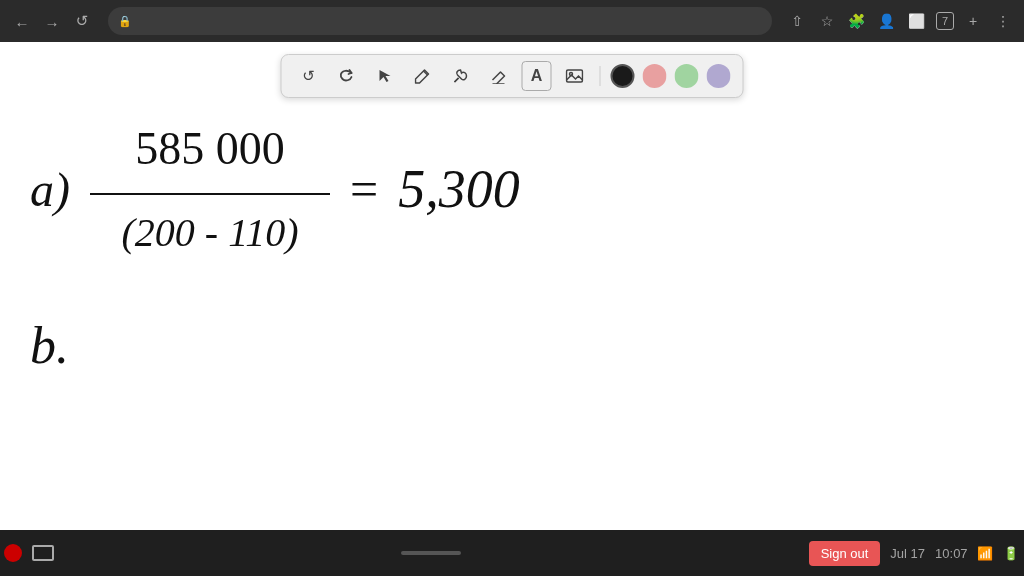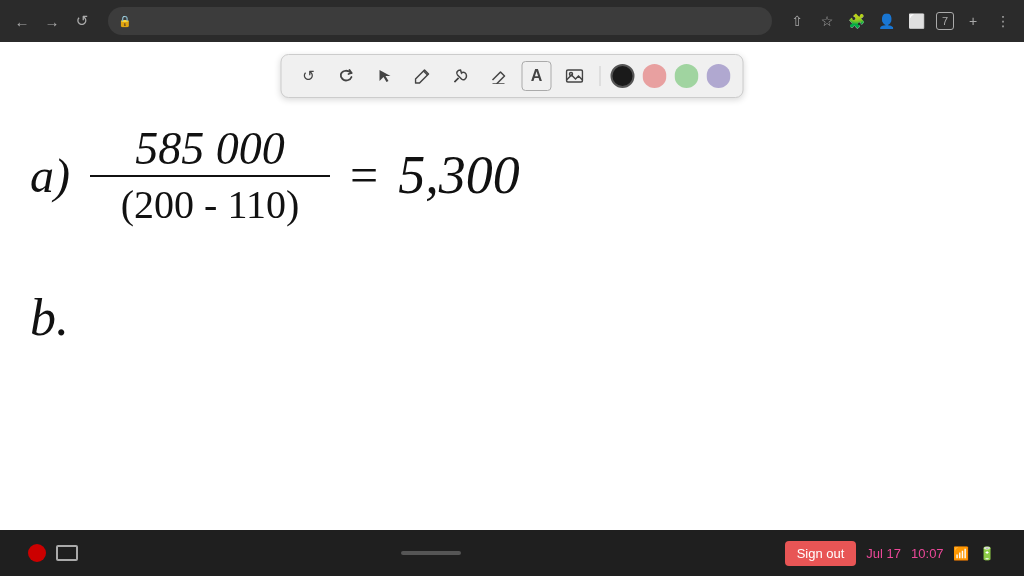--- a/index.html
+++ b/index.html
@@ -150,37 +150,37 @@
     }
 
     .fraction {
       display: flex;
       flex-direction: column;
       align-items: center;
     }
 
     .fraction-numerator {
       font-size: 46px;
-      font-style: italic;
-      font-family: 'Georgia', serif;
-      color: #111;
-      padding-bottom: 0;
+      font-family: 'Georgia', serif;
+      color: #111;
+      padding-bottom: 18px;
     }
 
     .fraction-line {
       width: 100%;
       height: 2px;
       background: #111;
     }
 
     .fraction-denominator {
       font-size: 40px;
-      font-family: 'Georgia', serif;
-      color: #111;
-      padding-top: 4px;
+      font-style: italic;
+      font-family: 'Georgia', serif;
+      color: #111;
+      padding-top: 14px;
     }
 
     .equals-sign {
       font-size: 50px;
       color: #111;
       font-family: 'Georgia', serif;
     }
 
     .result {
       font-size: 54px;
@@ -198,21 +198,21 @@
     }
 
     
     .status-bar {
       width: 100%;
       height: 46px;
       background: #1f1f1f;
       display: flex;
       align-items: center;
       justify-content: space-between;
-      padding: 0 28px;
+      padding: 0 4px;
       position: absolute;
       bottom: 0;
     }
 
     .status-left {
       display: flex;
       align-items: center;
       gap: 10px;
     }
 
@@ -253,21 +253,21 @@
       background: #e85555;
       color: white;
       border: none;
       border-radius: 4px;
       padding: 5px 12px;
       font-size: 13px;
       cursor: pointer;
     }
 
     .status-date {
-      color: #ec4899;
+      color: #a3a3a3;
       font-size: 13px;
     }
 
     .wifi-icon {
       color: #aaa;
       font-size: 13px;
     }
 
     .battery-icon {
       color: #aaa;

